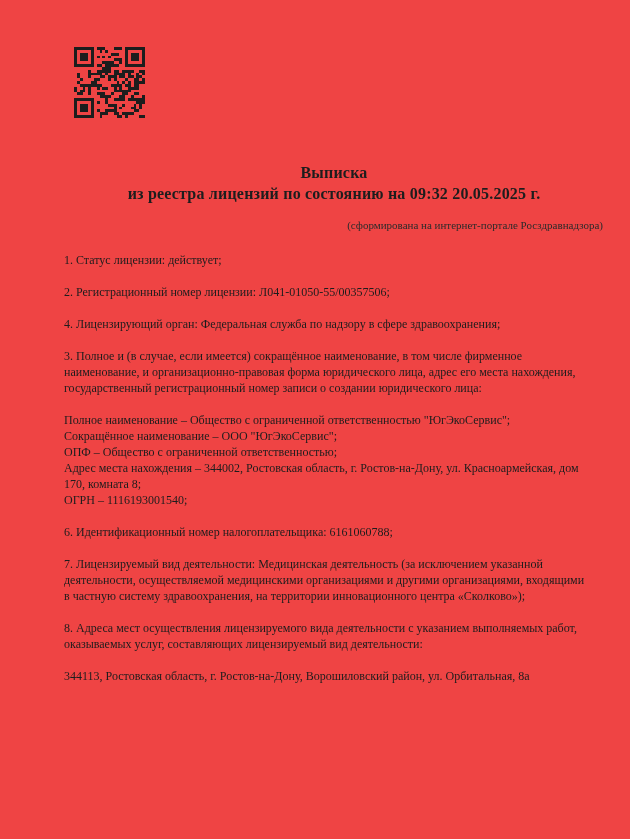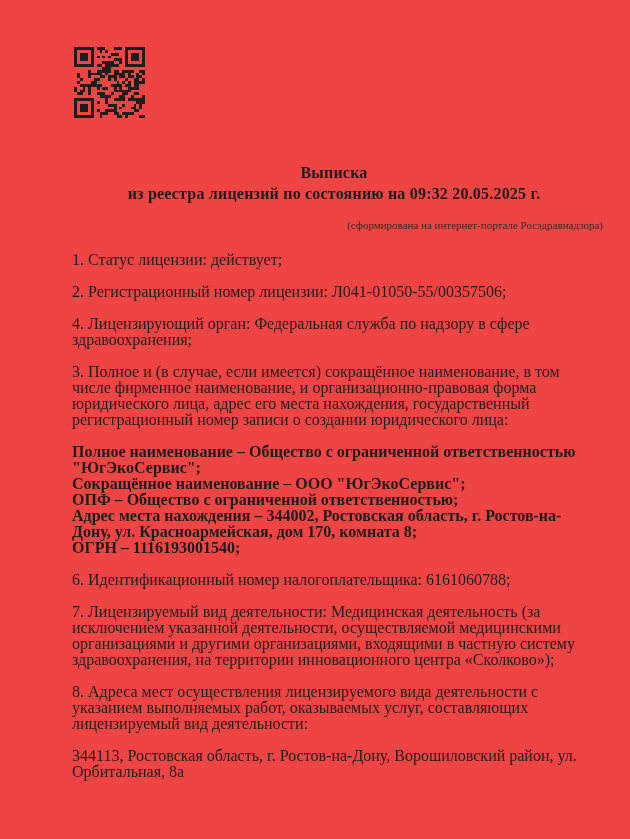--- a/index.html
+++ b/index.html
@@ -44,32 +44,31 @@
     left: 72px;
     top: 219px;
     width: 531px;
     text-align: right;
     font-size: 11px;
     line-height: 12px;
     color: #2b2b2b;
   }
   .body-text {
     position: absolute;
-    left: 72px;
+    left: 64px;
     top: 252px;
     width: 527px;
-    font-size: 16px;
+    font-size: 12px;
     line-height: 16px;
   }
   .body-text p {
     margin: 0 0 16px 0;
   }
   .multiline {
     white-space: pre-line;
-    font-weight: bold;
   }
 </style>
 </head>
 <body>
 
 <div class="page">
 
   <div class="qr" id="qr-box">
       <svg viewBox="0 0 25 25" shape-rendering="crispEdges">
         <path d="M0 0h1v1h-1zM1 0h1v1h-1zM2 0h1v1h-1zM3 0h1v1h-1zM4 0h1v1h-1zM5 0h1v1h-1zM6 0h1v1h-1zM8 0h1v1h-1zM9 0h1v1h-1zM10 0h1v1h-1zM14 0h1v1h-1zM15 0h1v1h-1zM16 0h1v1h-1zM18 0h1v1h-1zM19 0h1v1h-1zM20 0h1v1h-1zM21 0h1v1h-1zM22 0h1v1h-1zM23 0h1v1h-1zM24 0h1v1h-1zM0 1h1v1h-1zM6 1h1v1h-1zM9 1h1v1h-1zM11 1h1v1h-1zM18 1h1v1h-1zM24 1h1v1h-1zM0 2h1v1h-1zM2 2h1v1h-1zM3 2h1v1h-1zM4 2h1v1h-1zM6 2h1v1h-1zM13 2h1v1h-1zM14 2h1v1h-1zM15 2h1v1h-1zM18 2h1v1h-1zM20 2h1v1h-1zM21 2h1v1h-1zM22 2h1v1h-1zM24 2h1v1h-1zM0 3h1v1h-1zM2 3h1v1h-1zM3 3h1v1h-1zM4 3h1v1h-1zM6 3h1v1h-1zM8 3h1v1h-1zM10 3h1v1h-1zM12 3h1v1h-1zM18 3h1v1h-1zM20 3h1v1h-1zM21 3h1v1h-1zM22 3h1v1h-1zM24 3h1v1h-1zM0 4h1v1h-1zM2 4h1v1h-1zM3 4h1v1h-1zM4 4h1v1h-1zM6 4h1v1h-1zM14 4h1v1h-1zM15 4h1v1h-1zM16 4h1v1h-1zM18 4h1v1h-1zM20 4h1v1h-1zM21 4h1v1h-1zM22 4h1v1h-1zM24 4h1v1h-1zM0 5h1v1h-1zM6 5h1v1h-1zM10 5h1v1h-1zM11 5h1v1h-1zM12 5h1v1h-1zM13 5h1v1h-1zM16 5h1v1h-1zM18 5h1v1h-1zM24 5h1v1h-1zM0 6h1v1h-1zM1 6h1v1h-1zM2 6h1v1h-1zM3 6h1v1h-1zM4 6h1v1h-1zM5 6h1v1h-1zM6 6h1v1h-1zM8 6h1v1h-1zM9 6h1v1h-1zM11 6h1v1h-1zM12 6h1v1h-1zM13 6h1v1h-1zM14 6h1v1h-1zM15 6h1v1h-1zM18 6h1v1h-1zM19 6h1v1h-1zM20 6h1v1h-1zM21 6h1v1h-1zM22 6h1v1h-1zM23 6h1v1h-1zM24 6h1v1h-1zM10 7h1v1h-1zM11 7h1v1h-1zM12 7h1v1h-1zM5 8h1v1h-1zM8 8h1v1h-1zM9 8h1v1h-1zM10 8h1v1h-1zM11 8h1v1h-1zM12 8h1v1h-1zM14 8h1v1h-1zM15 8h1v1h-1zM17 8h1v1h-1zM18 8h1v1h-1zM19 8h1v1h-1zM20 8h1v1h-1zM23 8h1v1h-1zM24 8h1v1h-1zM1 9h1v1h-1zM5 9h1v1h-1zM6 9h1v1h-1zM7 9h1v1h-1zM8 9h1v1h-1zM9 9h1v1h-1zM11 9h1v1h-1zM14 9h1v1h-1zM15 9h1v1h-1zM16 9h1v1h-1zM17 9h1v1h-1zM19 9h1v1h-1zM22 9h1v1h-1zM24 9h1v1h-1zM1 10h1v1h-1zM5 10h1v1h-1zM9 10h1v1h-1zM10 10h1v1h-1zM12 10h1v1h-1zM13 10h1v1h-1zM14 10h1v1h-1zM16 10h1v1h-1zM17 10h1v1h-1zM19 10h1v1h-1zM20 10h1v1h-1zM22 10h1v1h-1zM23 10h1v1h-1zM2 11h1v1h-1zM7 11h1v1h-1zM8 11h1v1h-1zM12 11h1v1h-1zM14 11h1v1h-1zM18 11h1v1h-1zM21 11h1v1h-1zM22 11h1v1h-1zM24 11h1v1h-1zM1 12h1v1h-1zM6 12h1v1h-1zM7 12h1v1h-1zM15 12h1v1h-1zM17 12h1v1h-1zM19 12h1v1h-1zM21 12h1v1h-1zM22 12h1v1h-1zM23 12h1v1h-1zM24 12h1v1h-1zM2 13h1v1h-1zM3 13h1v1h-1zM4 13h1v1h-1zM5 13h1v1h-1zM6 13h1v1h-1zM7 13h1v1h-1zM8 13h1v1h-1zM9 13h1v1h-1zM13 13h1v1h-1zM14 13h1v1h-1zM15 13h1v1h-1zM16 13h1v1h-1zM18 13h1v1h-1zM19 13h1v1h-1zM21 13h1v1h-1zM22 13h1v1h-1zM0 14h1v1h-1zM3 14h1v1h-1zM5 14h1v1h-1zM8 14h1v1h-1zM10 14h1v1h-1zM11 14h1v1h-1zM14 14h1v1h-1zM16 14h1v1h-1zM19 14h1v1h-1zM20 14h1v1h-1zM21 14h1v1h-1zM22 14h1v1h-1zM0 15h1v1h-1zM2 15h1v1h-1zM3 15h1v1h-1zM5 15h1v1h-1zM14 15h1v1h-1zM15 15h1v1h-1zM16 15h1v1h-1zM17 15h1v1h-1zM18 15h1v1h-1zM19 15h1v1h-1zM1 16h1v1h-1zM2 16h1v1h-1zM5 16h1v1h-1zM8 16h1v1h-1zM9 16h1v1h-1zM10 16h1v1h-1zM13 16h1v1h-1zM17 16h1v1h-1zM18 16h1v1h-1zM21 16h1v1h-1zM22 16h1v1h-1zM9 17h1v1h-1zM10 17h1v1h-1zM11 17h1v1h-1zM12 17h1v1h-1zM16 17h1v1h-1zM17 17h1v1h-1zM20 17h1v1h-1zM24 17h1v1h-1zM0 18h1v1h-1zM1 18h1v1h-1zM2 18h1v1h-1zM3 18h1v1h-1zM4 18h1v1h-1zM5 18h1v1h-1zM6 18h1v1h-1zM11 18h1v1h-1zM14 18h1v1h-1zM15 18h1v1h-1zM16 18h1v1h-1zM17 18h1v1h-1zM19 18h1v1h-1zM20 18h1v1h-1zM21 18h1v1h-1zM22 18h1v1h-1zM23 18h1v1h-1zM24 18h1v1h-1zM0 19h1v1h-1zM6 19h1v1h-1zM8 19h1v1h-1zM11 19h1v1h-1zM22 19h1v1h-1zM23 19h1v1h-1zM24 19h1v1h-1zM0 20h1v1h-1zM2 20h1v1h-1zM3 20h1v1h-1zM4 20h1v1h-1zM6 20h1v1h-1zM12 20h1v1h-1zM13 20h1v1h-1zM14 20h1v1h-1zM17 20h1v1h-1zM21 20h1v1h-1zM23 20h1v1h-1zM0 21h1v1h-1zM2 21h1v1h-1zM3 21h1v1h-1zM4 21h1v1h-1zM6 21h1v1h-1zM14 21h1v1h-1zM16 21h1v1h-1zM20 21h1v1h-1zM21 21h1v1h-1zM23 21h1v1h-1zM0 22h1v1h-1zM2 22h1v1h-1zM3 22h1v1h-1zM4 22h1v1h-1zM6 22h1v1h-1zM8 22h1v1h-1zM11 22h1v1h-1zM12 22h1v1h-1zM13 22h1v1h-1zM14 22h1v1h-1zM21 22h1v1h-1zM22 22h1v1h-1zM0 23h1v1h-1zM6 23h1v1h-1zM9 23h1v1h-1zM10 23h1v1h-1zM11 23h1v1h-1zM14 23h1v1h-1zM15 23h1v1h-1zM17 23h1v1h-1zM18 23h1v1h-1zM19 23h1v1h-1zM20 23h1v1h-1zM0 24h1v1h-1zM1 24h1v1h-1zM2 24h1v1h-1zM3 24h1v1h-1zM4 24h1v1h-1zM5 24h1v1h-1zM6 24h1v1h-1zM9 24h1v1h-1zM15 24h1v1h-1zM16 24h1v1h-1zM18 24h1v1h-1zM23 24h1v1h-1zM24 24h1v1h-1z" fill="#1d1d1d"></path>

